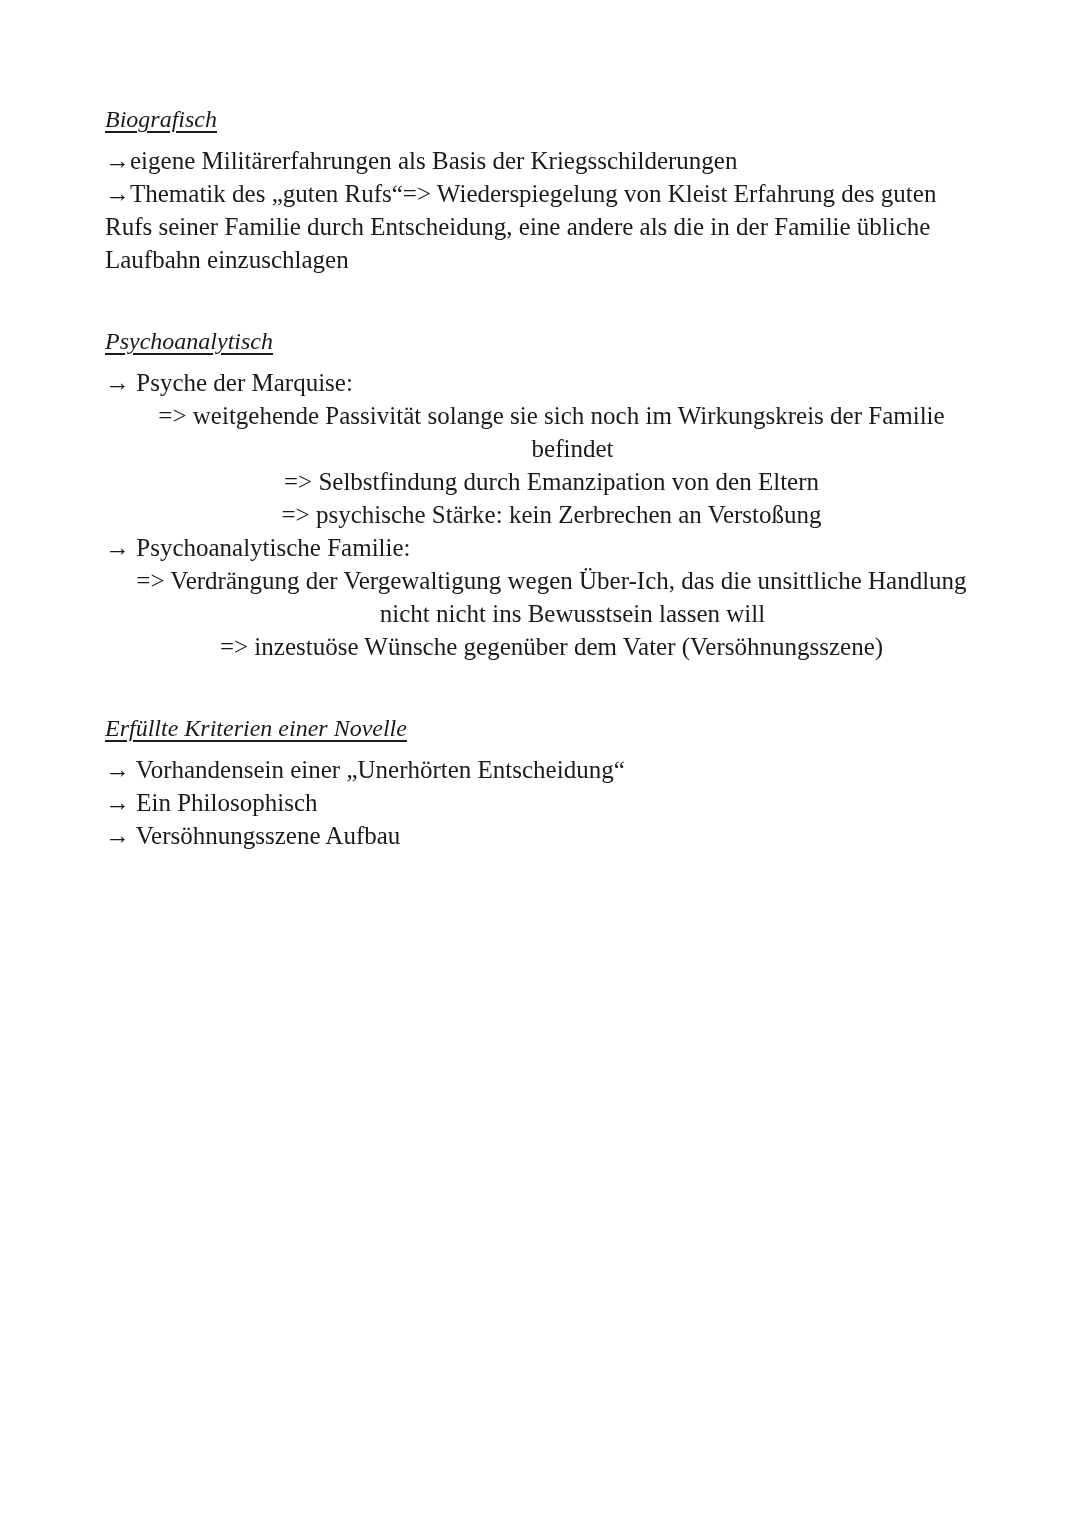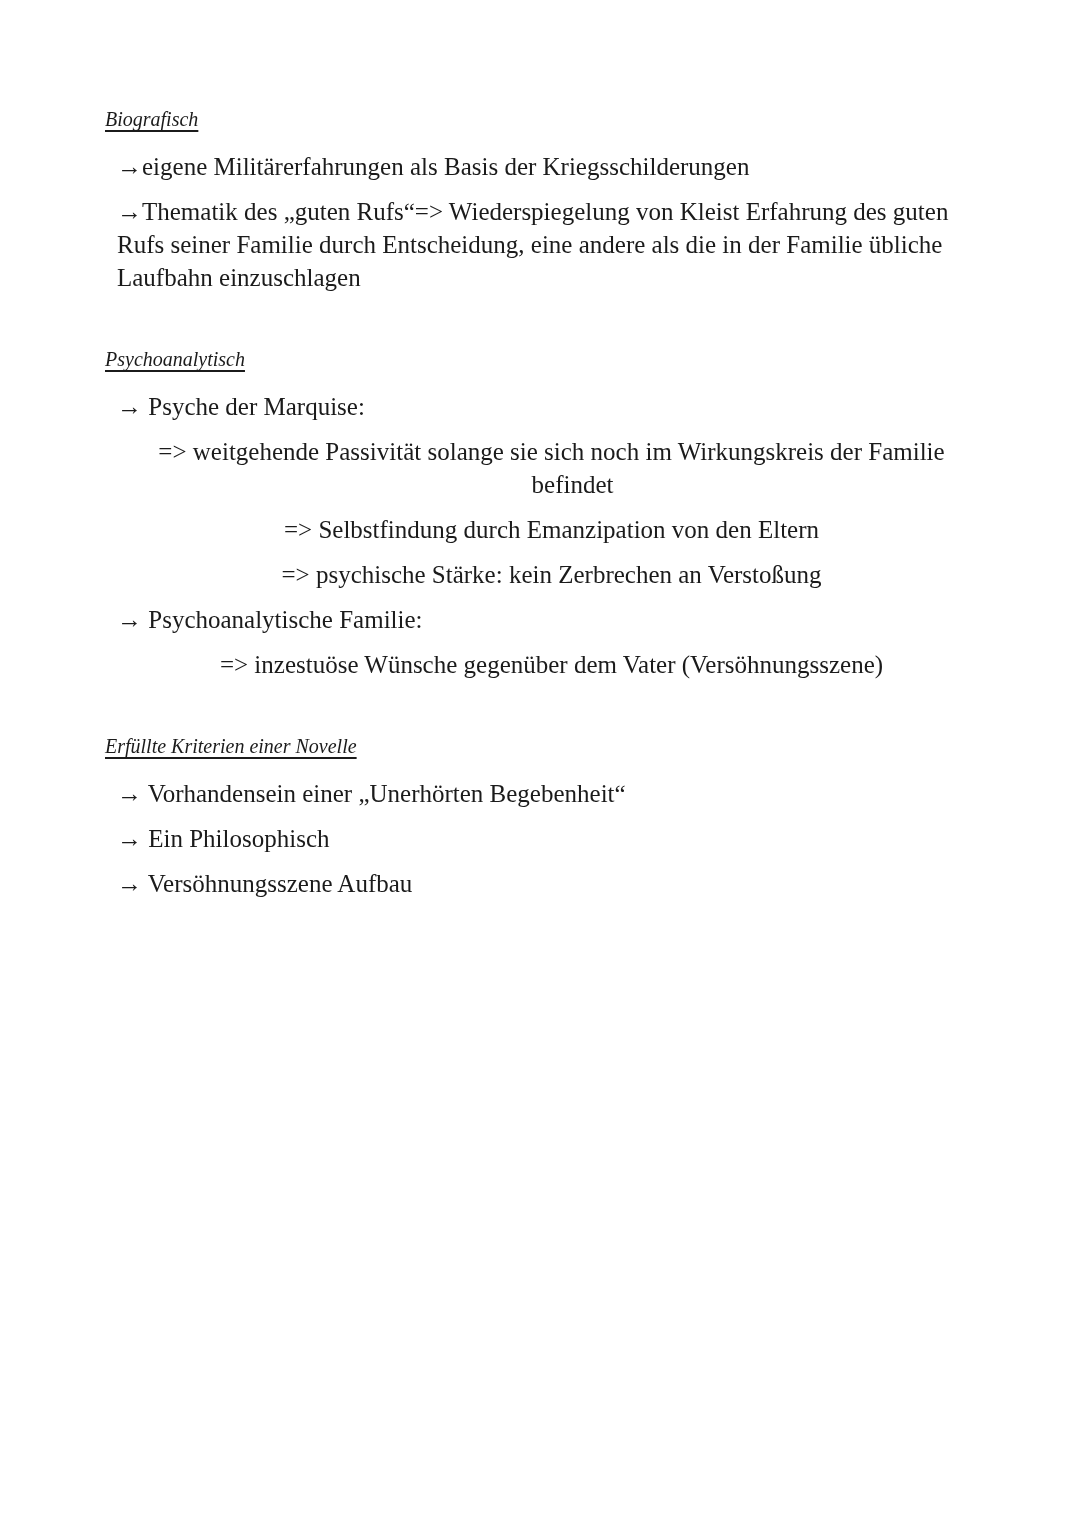--- a/index.html
+++ b/index.html
@@ -14,33 +14,33 @@
     background: #ffffff;
     color: #1b1b1b;
     font-family: "Liberation Serif", serif;
     padding: 100px 105px 0 105px;
     overflow: hidden;
   }
   .section {
     margin: 0 0 46px 0;
   }
   .heading {
-    font-size: 20px;
+    font-size: 24px;
     font-weight: normal;
     font-style: italic;
     line-height: 38px;
     margin: 0 0 6px 0;
     text-decoration: underline;
     text-underline-offset: 4px;
     text-decoration-thickness: 1.5px;
   }
   .para, .arrow, .sub {
     font-size: 25px;
     line-height: 33px;
-    margin: 12px;
+    margin: 0;
   }
   .sub {
     padding-left: 65px;
     text-indent: -42px;
     text-align: center;
   }
 </style>
 </head>
 <body>
 
@@ -52,24 +52,25 @@
     <p class="para">→Thematik des „guten Rufs“=&gt; Wiederspiegelung von Kleist Erfahrung des guten Rufs seiner Familie durch Entscheidung, eine andere als die in der Familie übliche Laufbahn einzuschlagen</p>
   </div>
 
   <div class="section">
     <h2 class="heading">Psychoanalytisch</h2>
     <p class="arrow">→ Psyche der Marquise:</p>
     <p class="sub">=&gt; weitgehende Passivität solange sie sich noch im Wirkungskreis der Familie befindet</p>
     <p class="sub">=&gt; Selbstfindung durch Emanzipation von den Eltern</p>
     <p class="sub">=&gt; psychische Stärke: kein Zerbrechen an Verstoßung</p>
     <p class="arrow">→ Psychoanalytische Familie:</p>
+    <p class="sub">=&gt; Verdrängung der Vergewaltigung wegen Über-Ich, das die unsittliche Handlung nicht nicht ins Bewusstsein lassen will</p>
     <p class="sub">=&gt; inzestuöse Wünsche gegenüber dem Vater (Versöhnungsszene)</p>
   </div>
 
 
   <div class="section">
     <h2 class="heading">Erfüllte Kriterien einer Novelle</h2>
-    <p class="para">→ Vorhandensein einer „Unerhörten Begebenheit“</p>
+    <p class="para">→ Vorhandensein einer „Unerhörten Entscheidung“</p>
     <p class="para">→ Ein Philosophisch</p>
     <p class="para">→ Versöhnungsszene Aufbau</p>
   </div>
 
 </div>
 
 </body></html>

